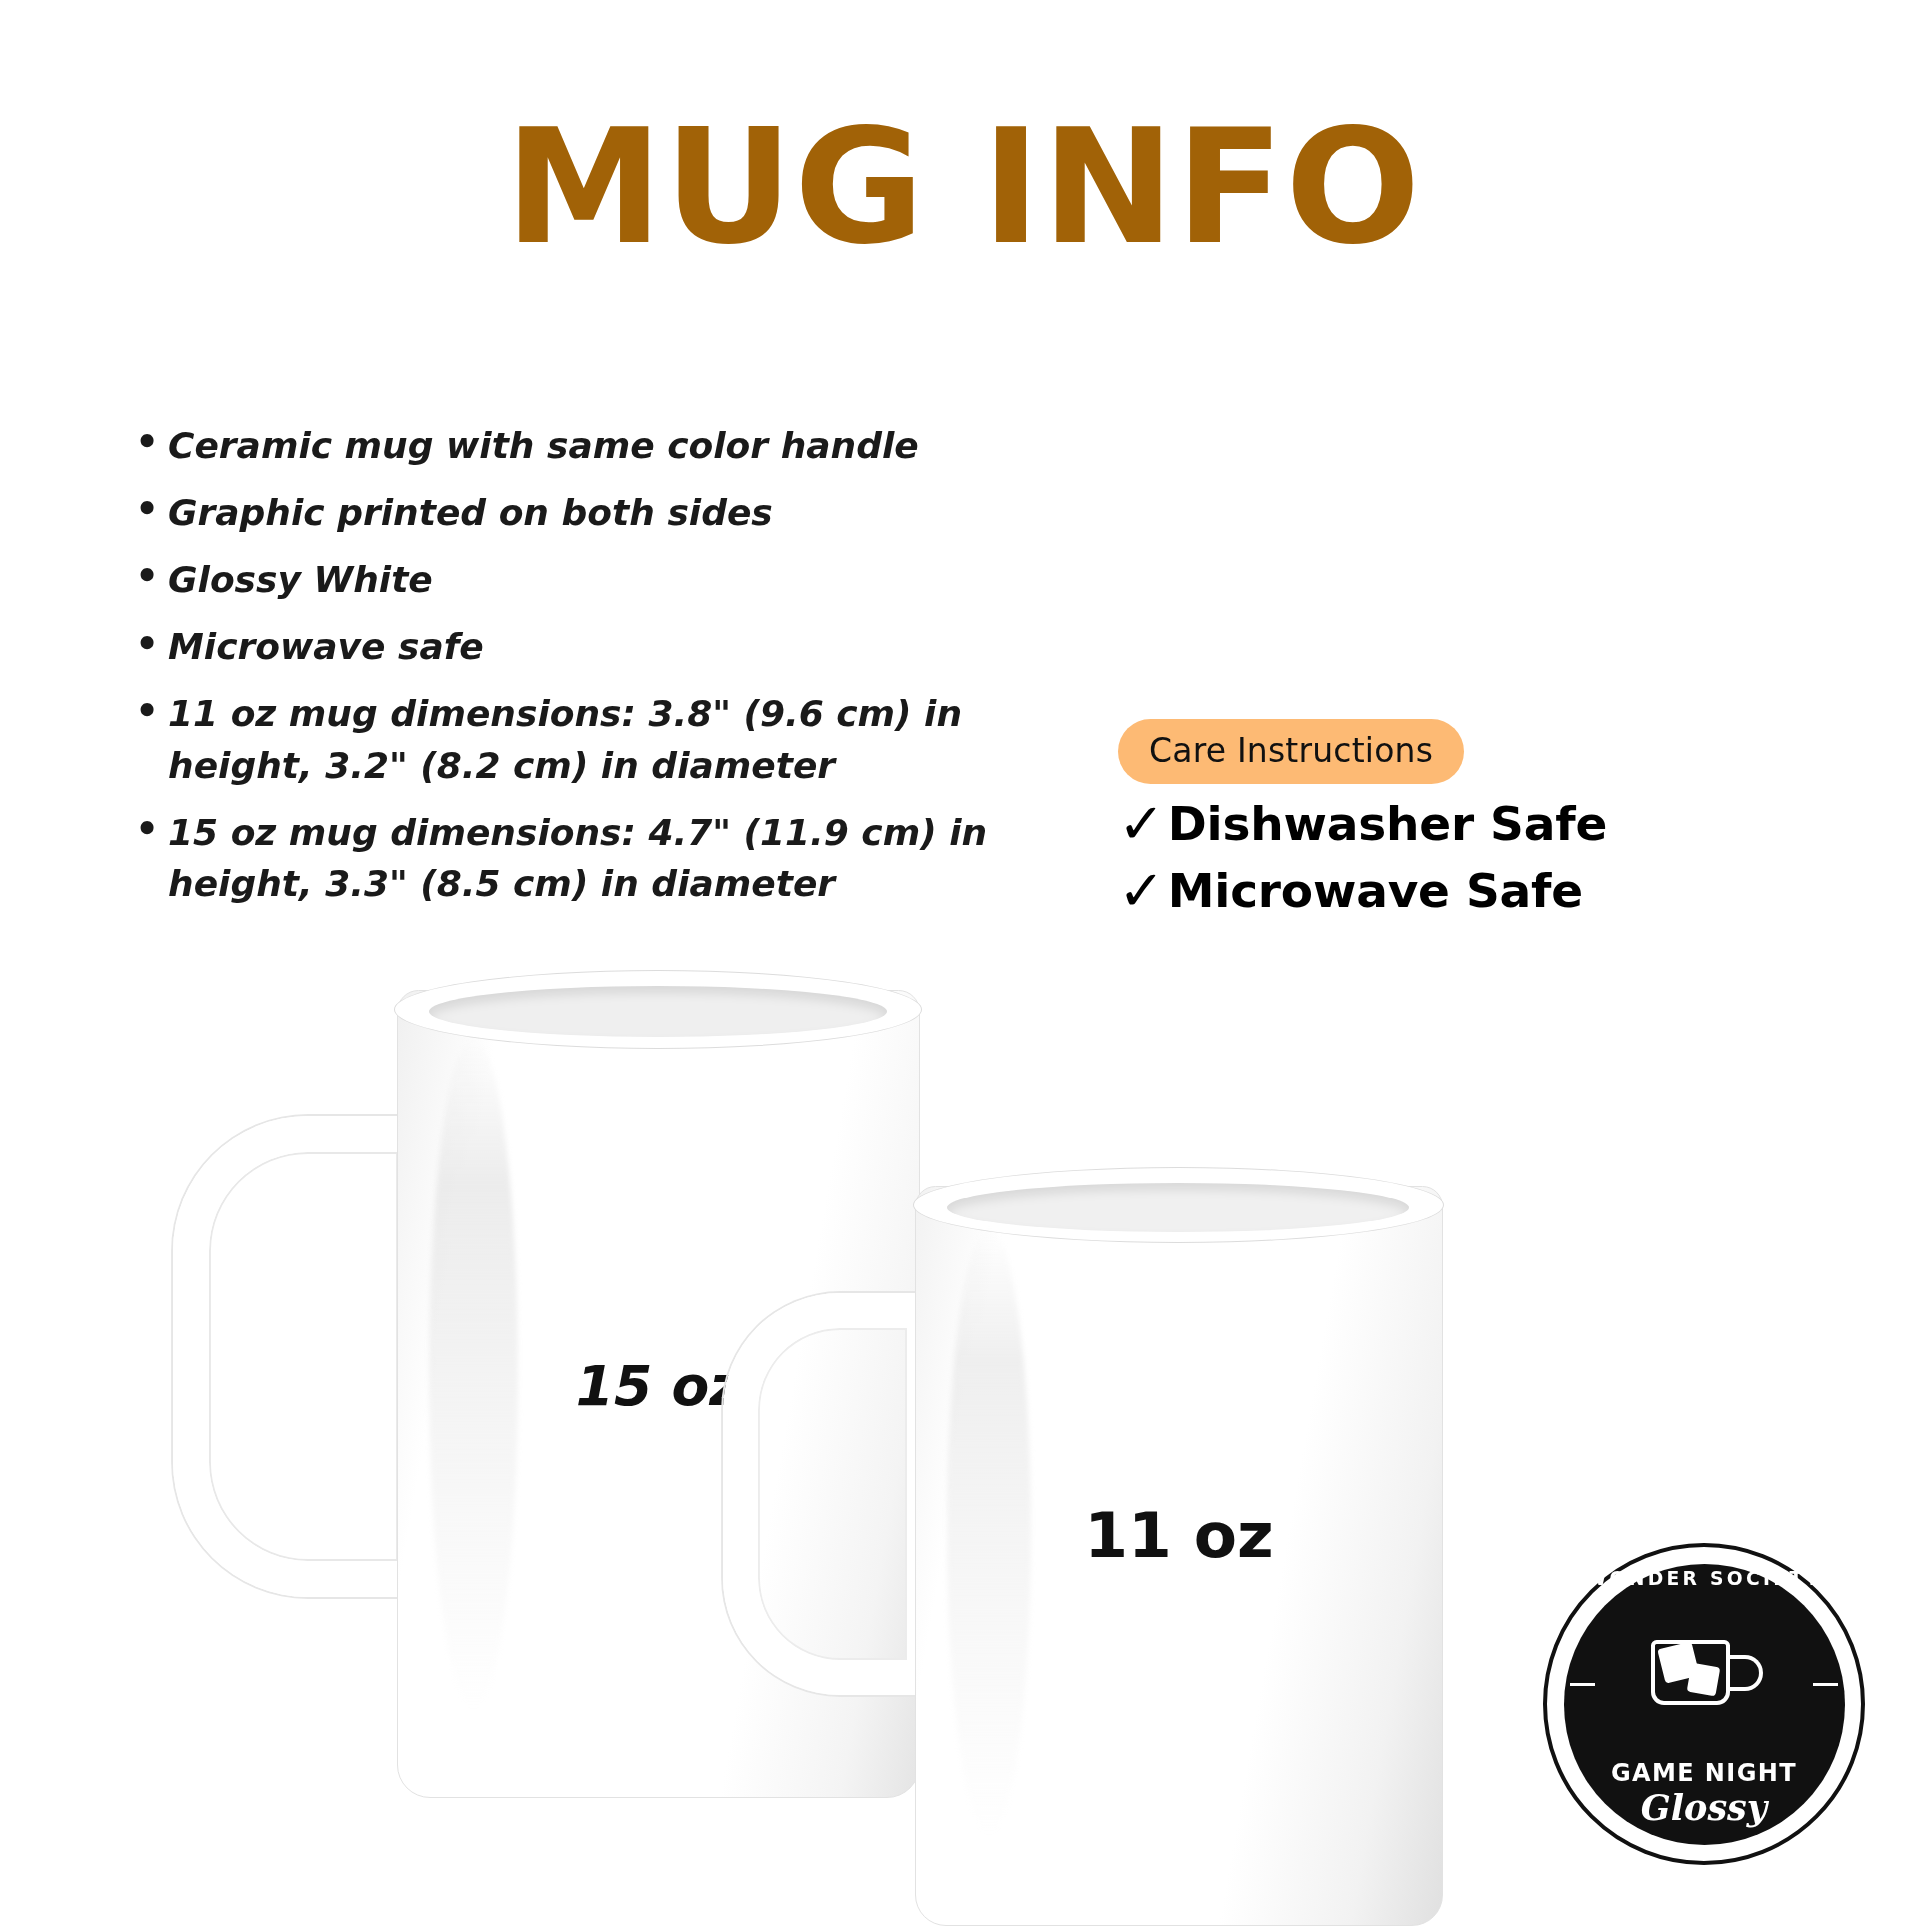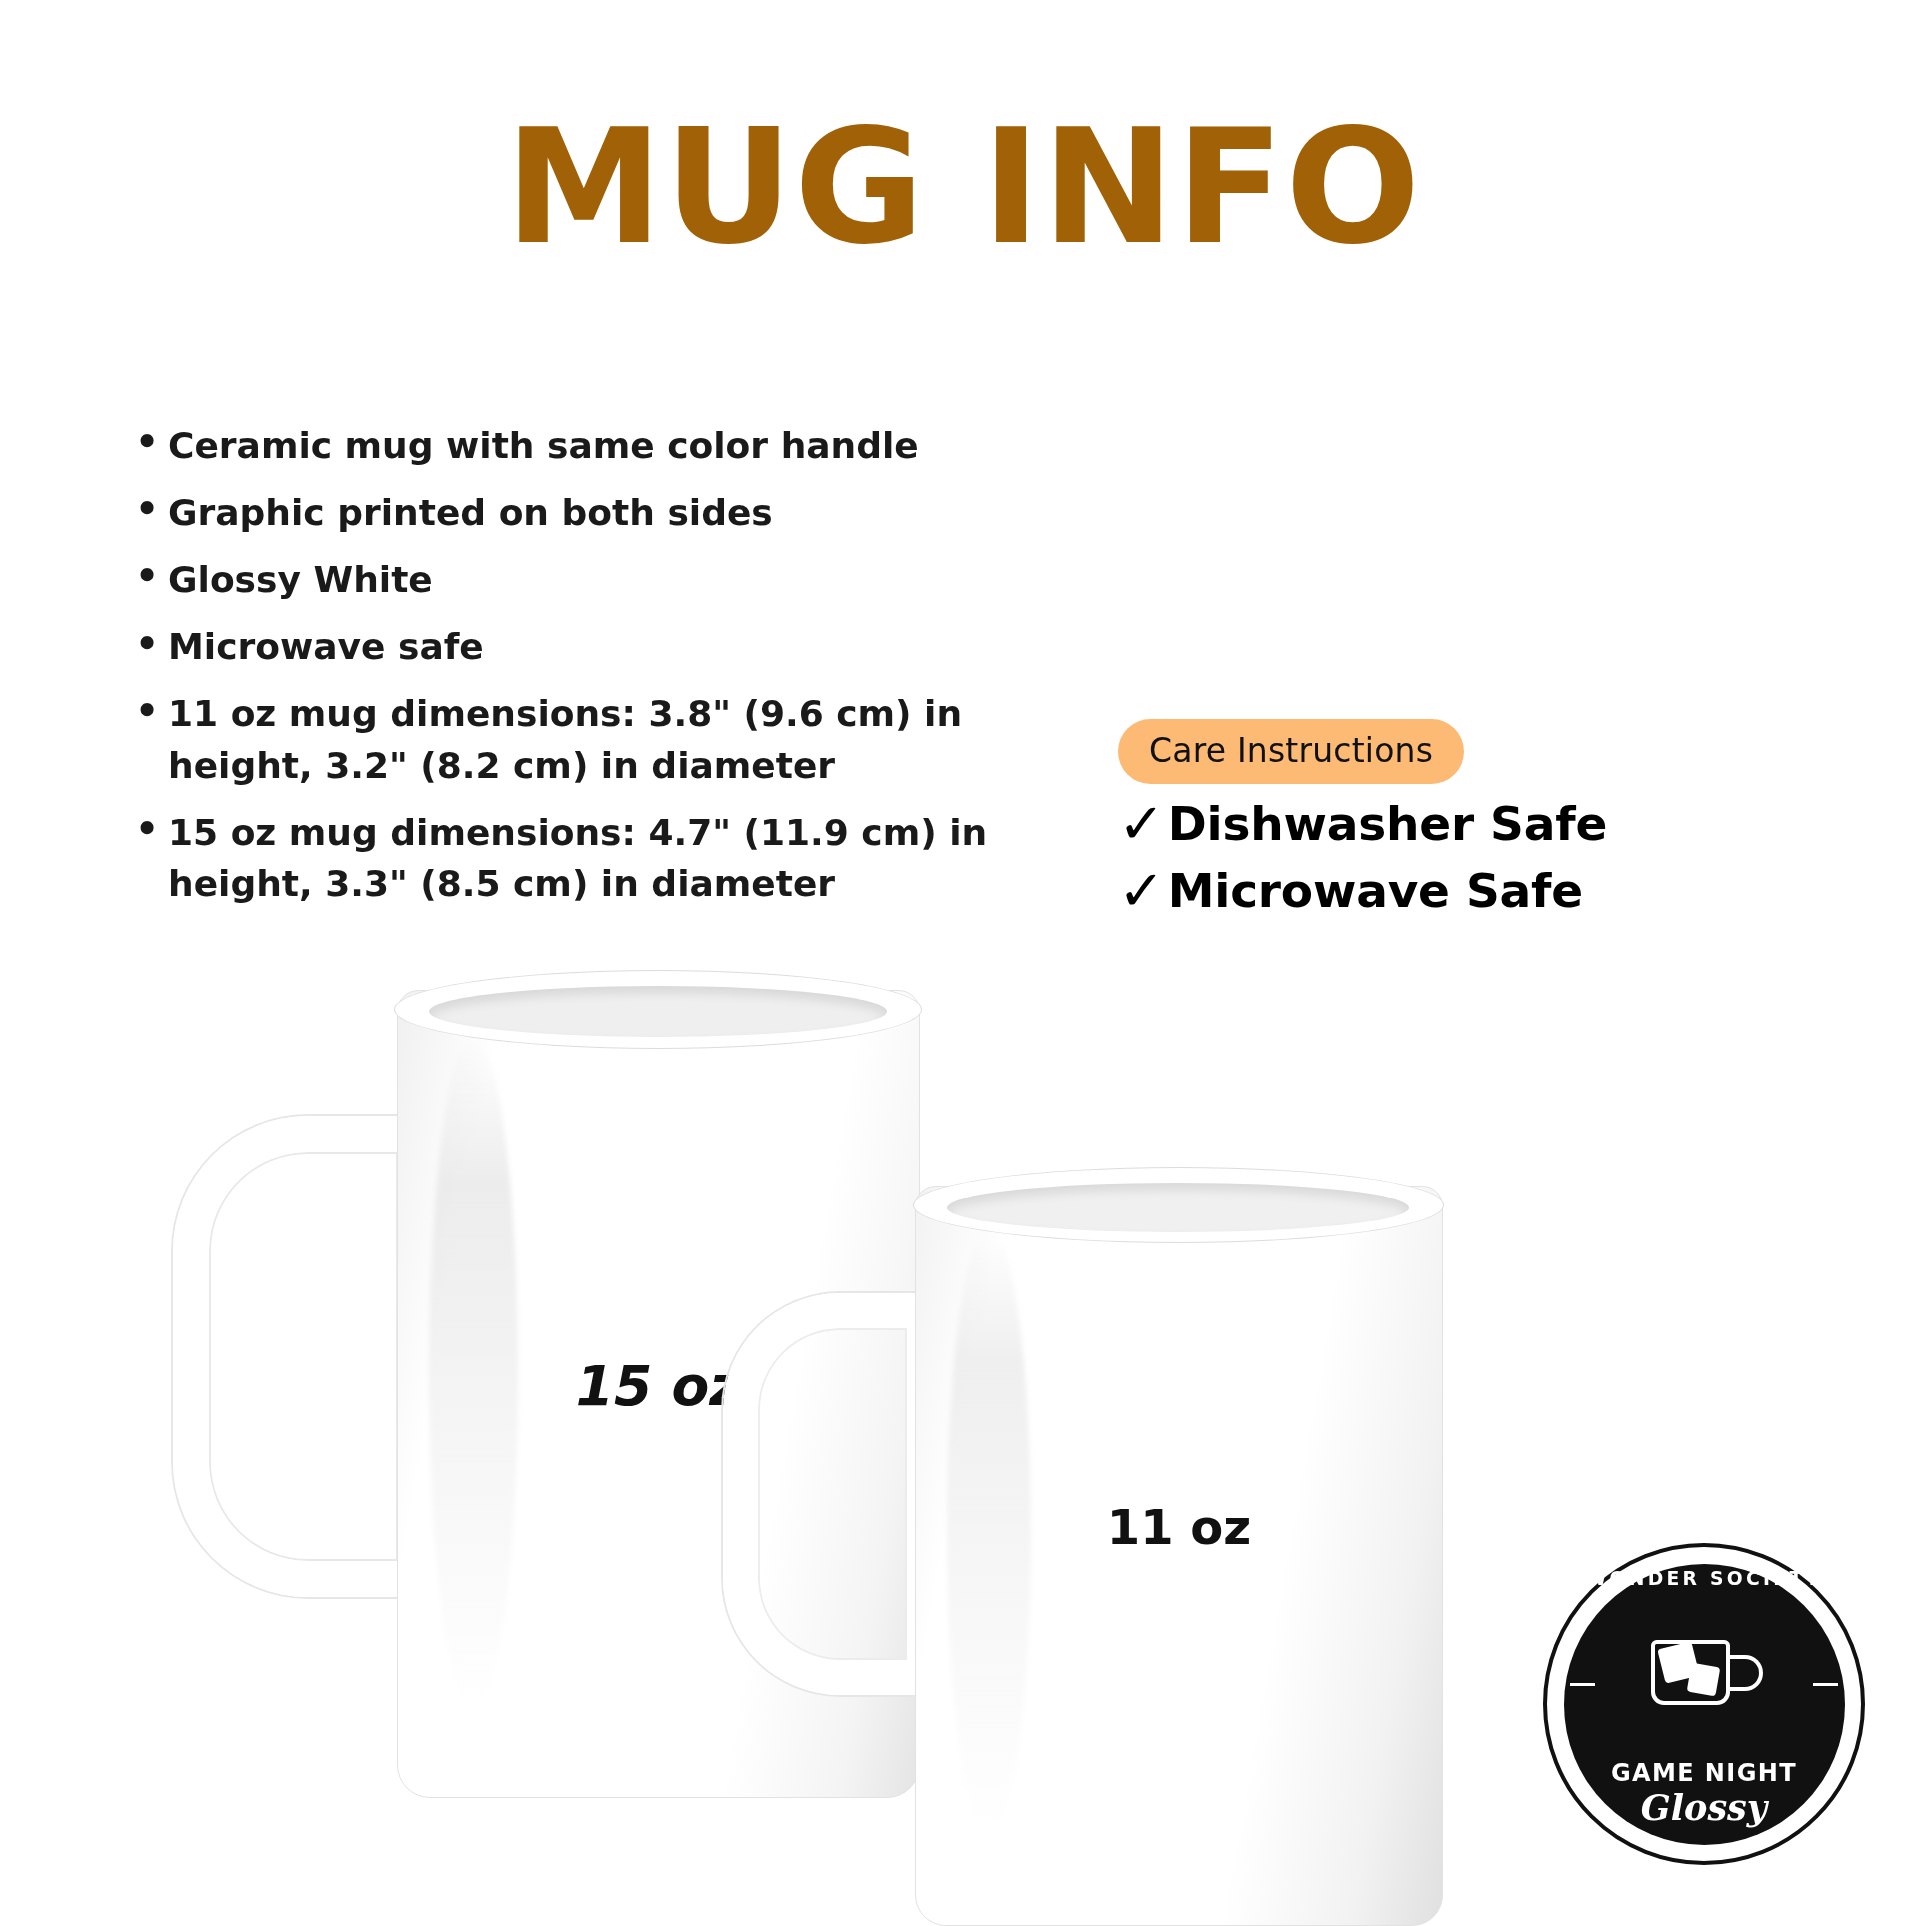--- a/index.html
+++ b/index.html
@@ -42,20 +42,21 @@
     padding: 0;
   }
   #feature-list li {
     position: relative;
     font-size: 36px;
     font-weight: bold;
     color: #1a1a1a;
     line-height: 1.42;
     margin-bottom: 16px;
     padding-left: 42px;
+    font-style: italic;
   }
   #feature-list li::before {
     content: "\2022";
     position: absolute;
     left: 9.3px;
     top: -2.8px;
     font-size: 37px;
     line-height: 1.42;
   }
 
@@ -234,21 +235,21 @@
     background: linear-gradient(180deg, rgba(255,255,255,0.0), rgba(232,232,232,0.7) 22%, rgba(255,255,255,0.0));
     border-radius: 50%;
     filter: blur(2.8px);
   }
   #mug-11 .label {
     position: absolute;
     left: 187px;
     top: 313px;
     width: 528px;
     text-align: center;
-    font-size: 48px;
+    font-size: 63px;
     font-weight: bold;
     color: #111;
   }
 
   
   #brand-badge {
     position: absolute;
     right: 61px;
     bottom: 61px;
     width: 322px;

